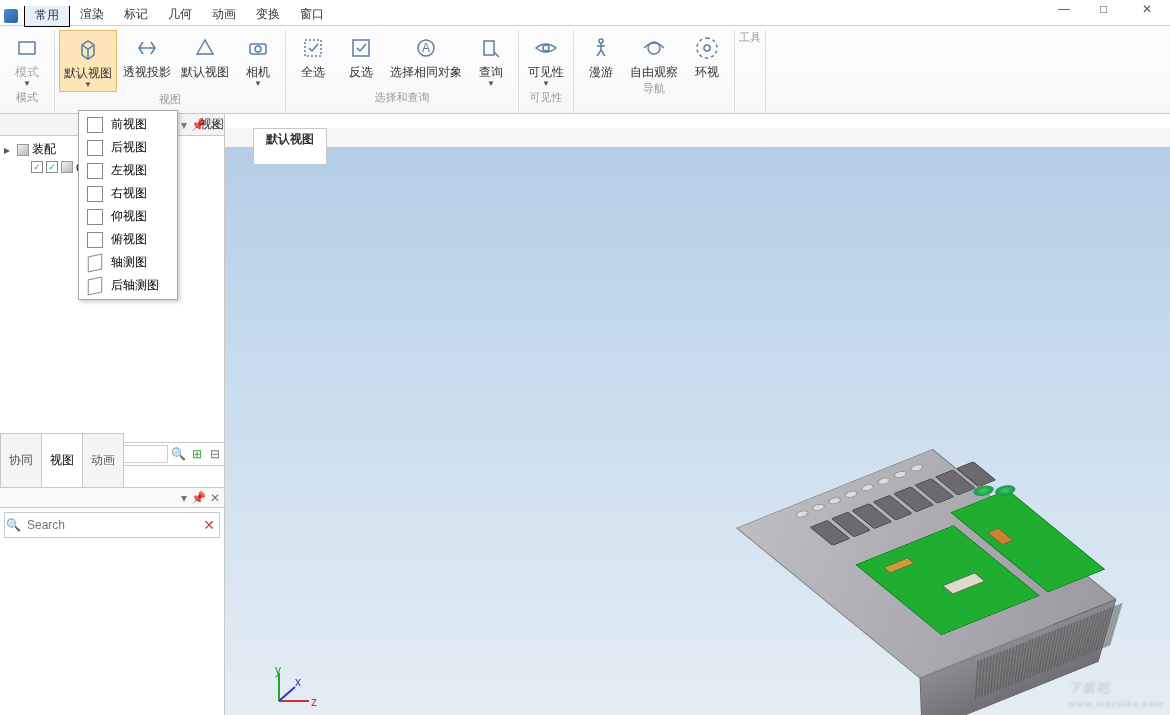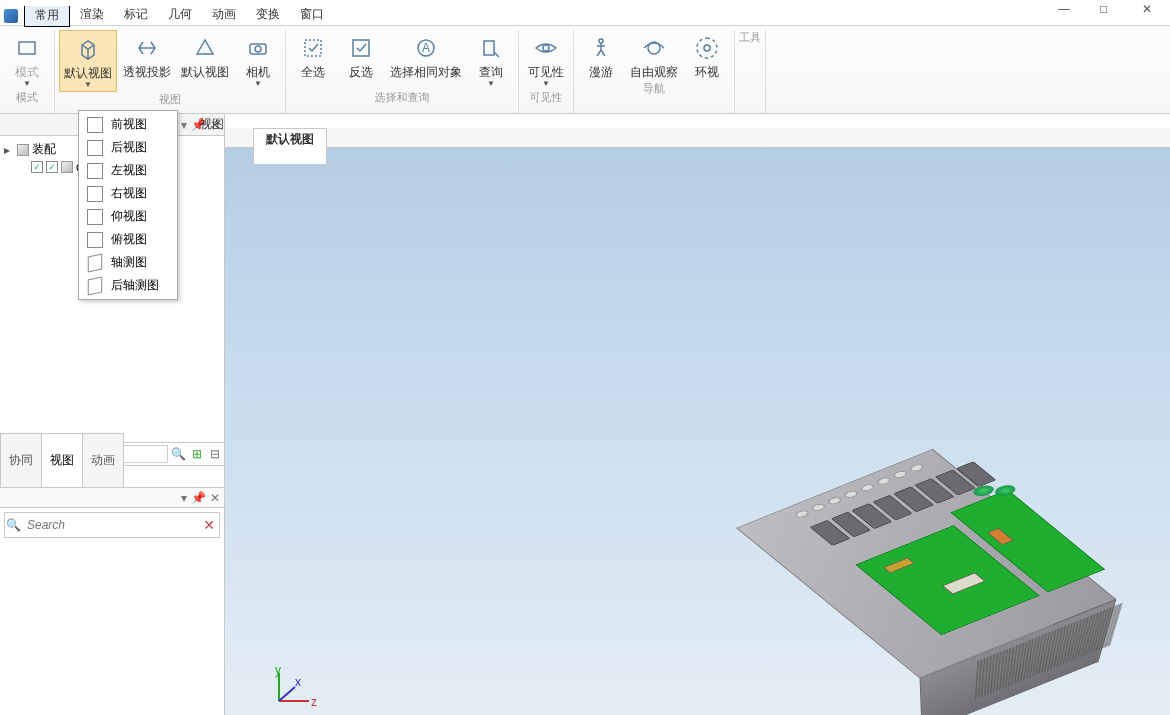--- a/index.html
+++ b/index.html
@@ -49,21 +49,21 @@
 .search-row { height:24px; border-top:1px solid #c8c8c8; border-bottom:1px solid #c8c8c8; display:flex; align-items:center; }
 .search-row input.small { flex:1; border:1px solid #ccc; height:18px; padding:0 4px; margin:0 2px; }
 .search-ic { width:18px; text-align:center; color:#597; }
 .tabs { height:22px; border-bottom:1px solid #c8c8c8; display:flex; align-items:flex-end; }
 .tab { padding:18px 8px; border:1px solid #c8c8c8; border-bottom:none; margin-right:-1px; background:#f4f4f6; color:#555; }
 .tab.active { background:#fff; color:#000; }
 
 .panel-hdr2 { height:20px; border-bottom:1px solid #c8c8c8; background:#f9f9fb; display:flex; justify-content:flex-end; align-items:center; padding:0 4px; gap:4px; }
 .searchbig { display:flex; align-items:center; border:1px solid #c8c8c8; margin:4px; height:26px; }
 .searchbig .mag { width:18px;text-align:center;color:#888; }
-.searchbig input { flex:1; border:none; outline:none; height:18px; font-style:italic; color:#999; padding:0 4px; }
+.searchbig input { flex:1; border:none; outline:none; height:18px; color:#999; padding:0 4px; }
 .searchbig .clr { width:20px; color:#b44; font-size:14px; text-align:center; }
 
 
 .stage-tab { position:absolute; left:253px; top:128px; height:36px; border:1px solid #c8c8c8; border-bottom:none; background:#fff; padding:2px 12px; font-weight:bold; color:#333; z-index:2; }
 .stage-tabbar { position:absolute; left:225px; top:128px; right:0; height:20px; border-bottom:1px solid #c8c8c8; background:#f6f6f8; }
 .viewport { position:absolute; left:225px; top:148px; width:945px; height:567px; background:linear-gradient(#b5cde4 0%, #c8dced 40%, #e4edf5 100%); overflow:hidden; }
 
 
 .triad { position:absolute; left:40px; bottom:8px; width:60px; height:40px; }
 .triad svg line { stroke-width:2; }
@@ -386,13 +386,17 @@
       <div class="chip" style="left:110px;top:200px;width:40px;height:18px;background:#dcdccc"></div>
       <div class="cyl" style="left:228px;top:80px"></div>
       <div class="cyl" style="left:246px;top:92px"></div>
     </div>
     <div class="box-side">
         <div class="vent"></div>
       </div>
     <div class="box-side2"></div>
   </div>
 
+  <div class="watermark">
+    <span>下载吧</span>
+    <small>www.xiazaiba.com</small>
+  </div>
 </div>
 
 </body></html>

